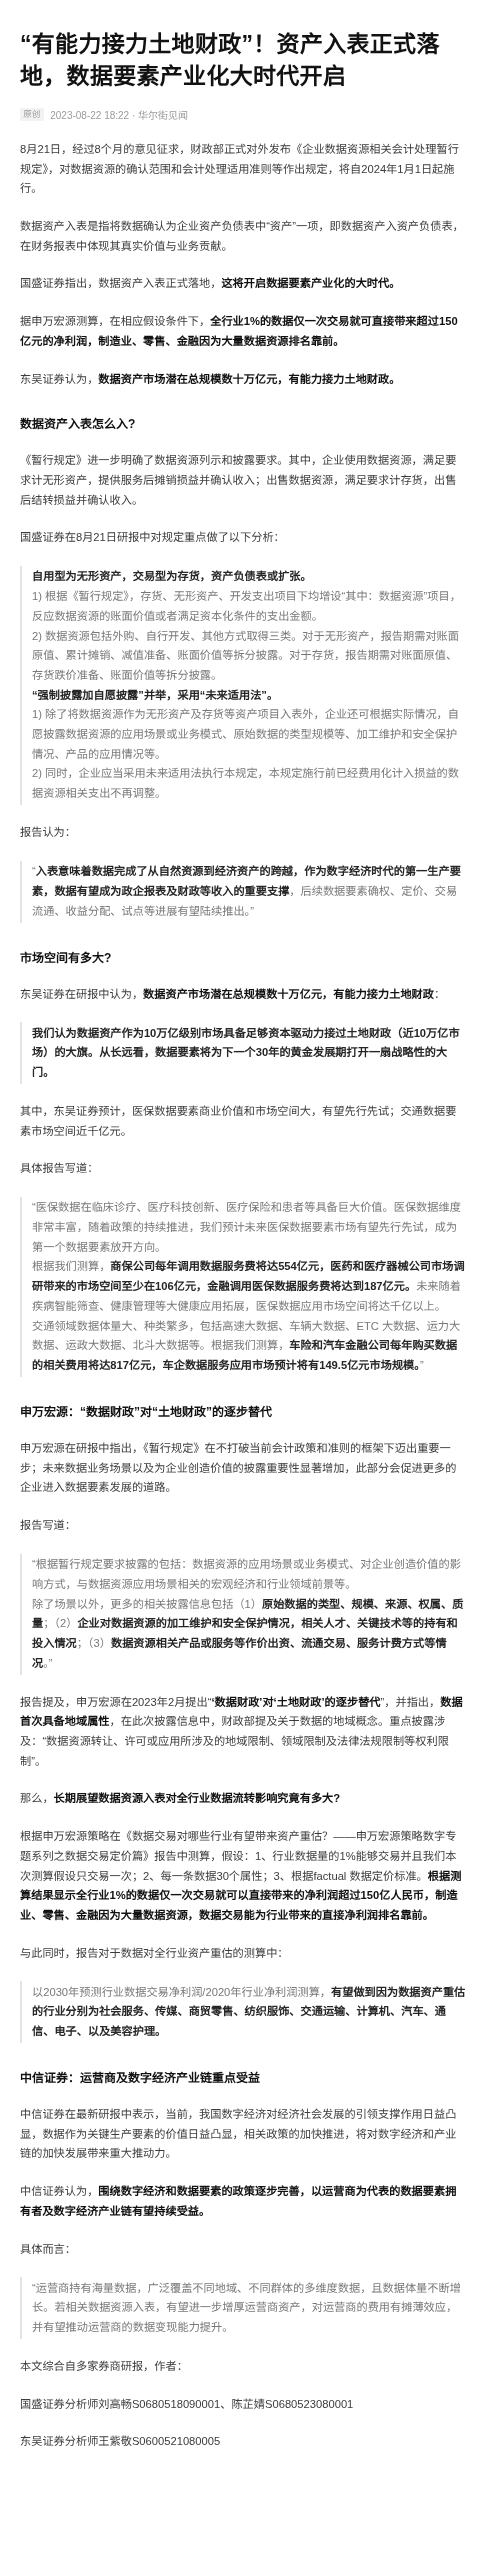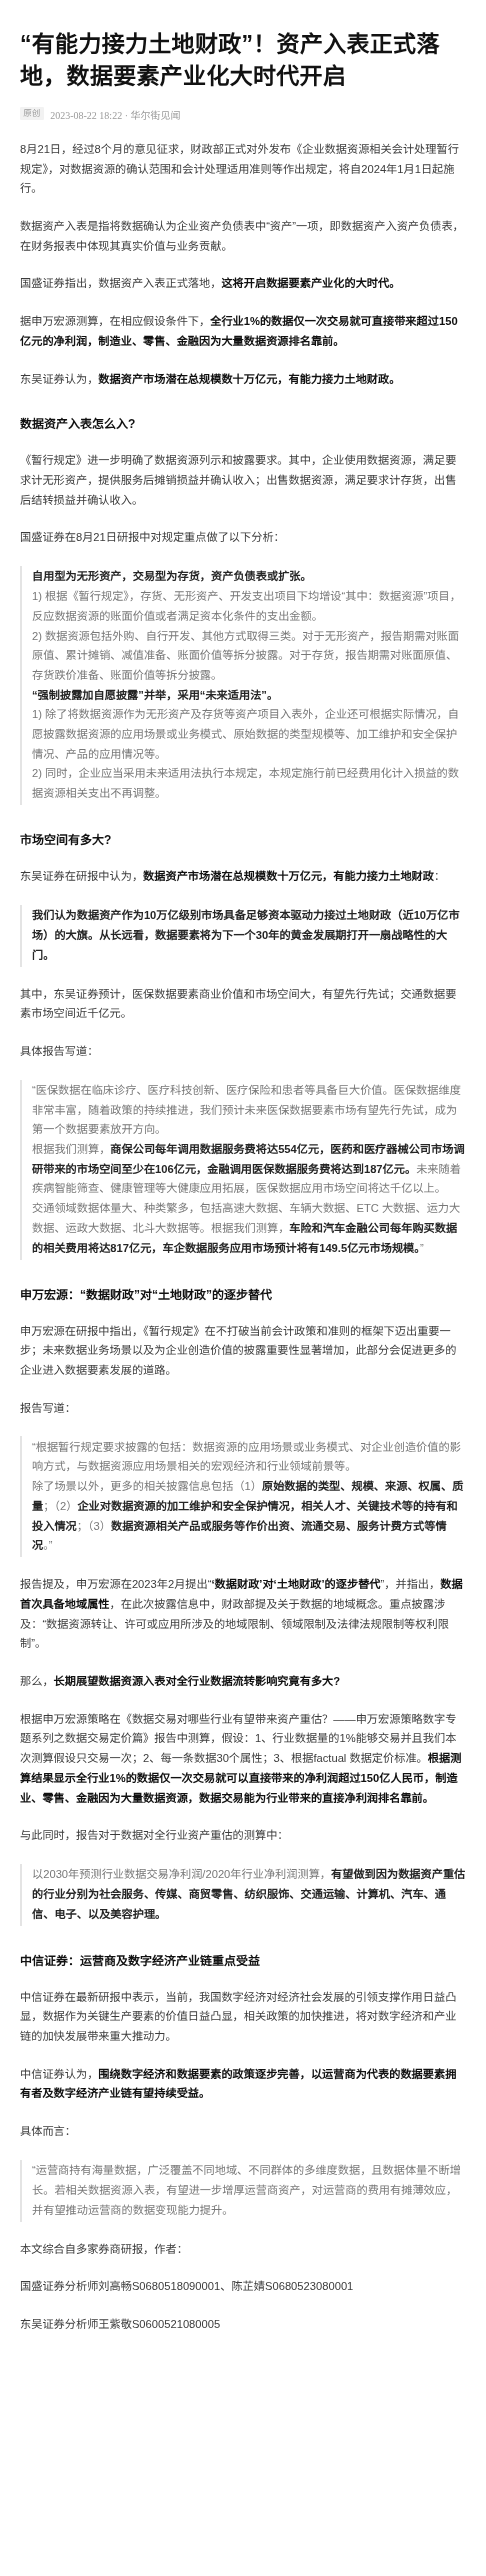--- a/index.html
+++ b/index.html
@@ -20,24 +20,23 @@
   h1.article-title {
     margin: 0 0 14.5px 0;
     font-size: 23px;
     line-height: 1.38;
     font-weight: 700;
     color: #121212;
     letter-spacing: 0.3px;
   }
   .meta-row {
     display: flex;
-    align-items: flex-start;
+    align-items: center;
     gap: 6.6px;
     margin-bottom: 17px;
-    font-family: Liberation Serif, serif;
   }
   .origin-badge {
     display: inline-block;
     font-size: 8.5px;
     color: #9b9b9b;
     background: #f2f2f2;
     border-radius: 1.3px;
     padding: 1.3px 3.3px;
     line-height: 1.2;
   }
@@ -102,20 +101,24 @@
       <p><span>《暂行规定》进一步明确了数据资源列示和披露要求。其中，企业使用数据资源，满足要求计无形资产，提供服务后摊销损益并确认收入；出售数据资源，满足要求计存货，出售后结转损益并确认收入。</span></p>
       <p><span>国盛证券在8月21日研报中对规定重点做了以下分析：</span></p>
       <blockquote>
         <p><strong>自用型为无形资产，交易型为存货，资产负债表或扩张。</strong></p>
         <p><span>1) 根据《暂行规定》，存货、无形资产、开发支出项目下均增设“其中：数据资源”项目，反应数据资源的账面价值或者满足资本化条件的支出金额。</span></p>
         <p><span>2) 数据资源包括外购、自行开发、其他方式取得三类。对于无形资产，报告期需对账面原值、累计摊销、减值准备、账面价值等拆分披露。对于存货，报告期需对账面原值、存货跌价准备、账面价值等拆分披露。</span></p>
         <p><strong>“强制披露加自愿披露”并举，采用“未来适用法”。</strong></p>
         <p><span>1) 除了将数据资源作为无形资产及存货等资产项目入表外，企业还可根据实际情况，自愿披露数据资源的应用场景或业务模式、原始数据的类型规模等、加工维护和安全保护情况、产品的应用情况等。</span></p>
         <p><span>2) 同时，企业应当采用未来适用法执行本规定，本规定施行前已经费用化计入损益的数据资源相关支出不再调整。</span></p>
       </blockquote>
+      <p><span>报告认为：</span></p>
+      <blockquote>
+        <p><span>“</span><strong>入表意味着数据完成了从自然资源到经济资产的跨越，作为数字经济时代的第一生产要素，数据有望成为政企报表及财政等收入的重要支撑</strong><span>，后续数据要素确权、定价、交易流通、收益分配、试点等进展有望陆续推出。”</span></p>
+      </blockquote>
       <h2><span>市场空间有多大?</span></h2>
       <p><span>东吴证券在研报中认为，</span><strong>数据资产市场潜在总规模数十万亿元，有能力接力土地财政</strong><span>：</span></p>
       <blockquote>
         <p><strong>我们认为数据资产作为10万亿级别市场具备足够资本驱动力接过土地财政（近10万亿市场）的大旗。从长远看，数据要素将为下一个30年的黄金发展期打开一扇战略性的大门。</strong></p>
       </blockquote>
       <p><span>其中，东吴证券预计，医保数据要素商业价值和市场空间大，有望先行先试；交通数据要素市场空间近千亿元。</span></p>
       <p><span>具体报告写道：</span></p>
       <blockquote>
         <p><span>“医保数据在临床诊疗、医疗科技创新、医疗保险和患者等具备巨大价值。医保数据维度非常丰富，随着政策的持续推进，我们预计未来医保数据要素市场有望先行先试，成为第一个数据要素放开方向。</span></p>
         <p><span>根据我们测算，</span><strong>商保公司每年调用数据服务费将达554亿元，医药和医疗器械公司市场调研带来的市场空间至少在106亿元，金融调用医保数据服务费将达到187亿元。</strong><span>未来随着疾病智能筛查、健康管理等大健康应用拓展，医保数据应用市场空间将达千亿以上。</span></p>

